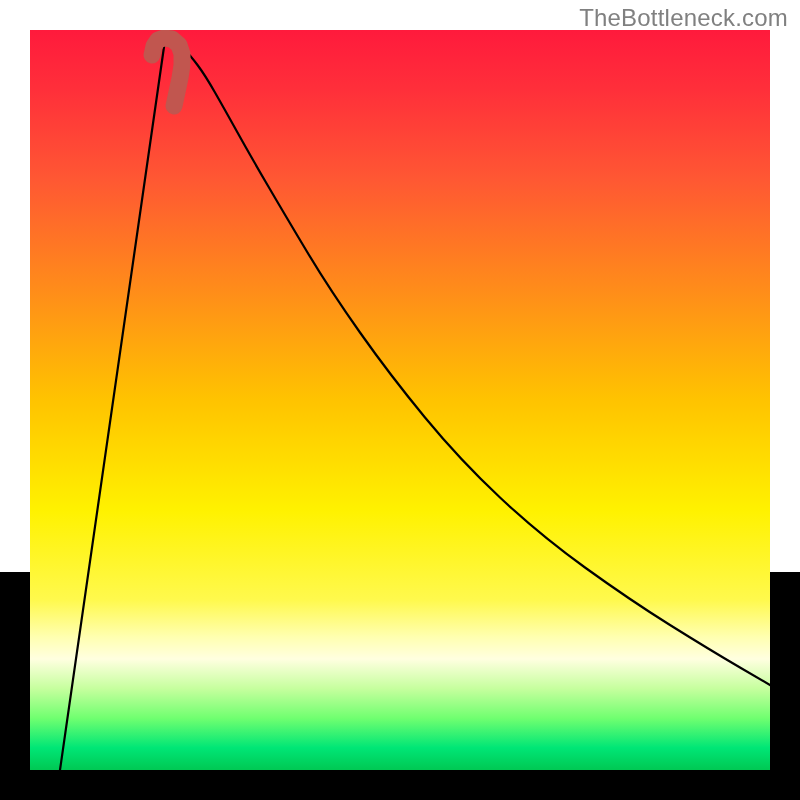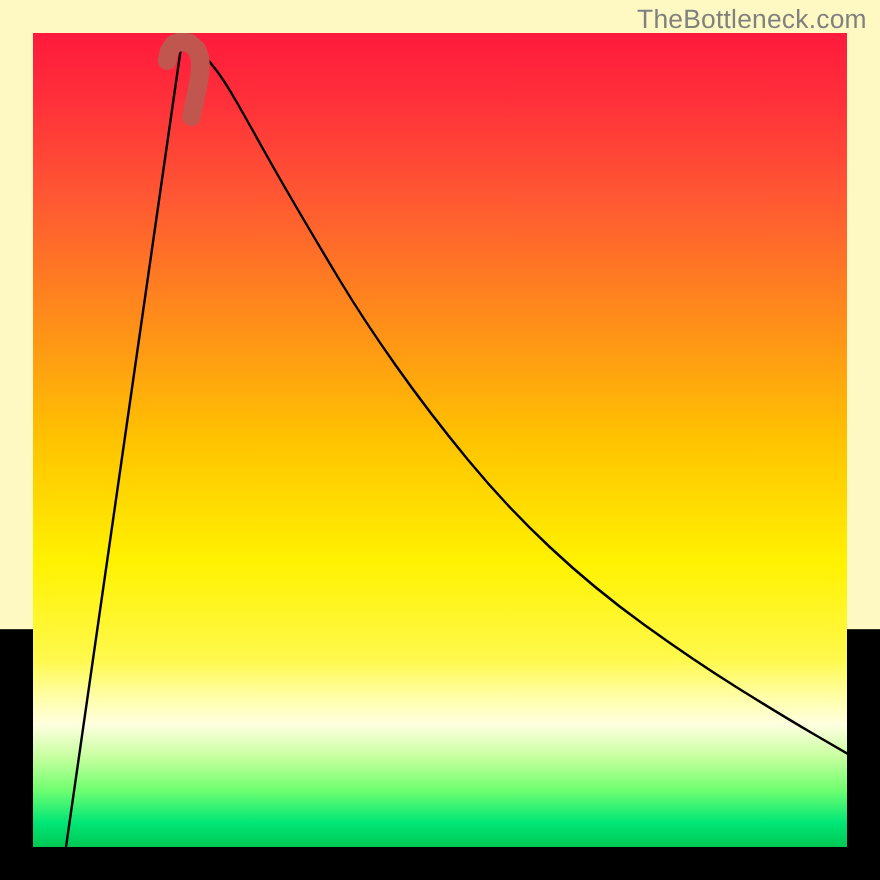--- a/index.html
+++ b/index.html
@@ -10,21 +10,21 @@
     background: #000;
     overflow: hidden;
     font-family: Arial, Helvetica, sans-serif;
   }
   .frame {
     position: absolute;
     left: 0;
     top: 0;
     width: 800px;
     height: 572px;
-    background: #fef9c3;
+    background: #ffffff;
   }
   .plot {
     position: absolute;
     left: 30px;
     top: 30px;
     width: 740px;
     height: 740px;
     overflow: hidden;
   }
   .gradient {

